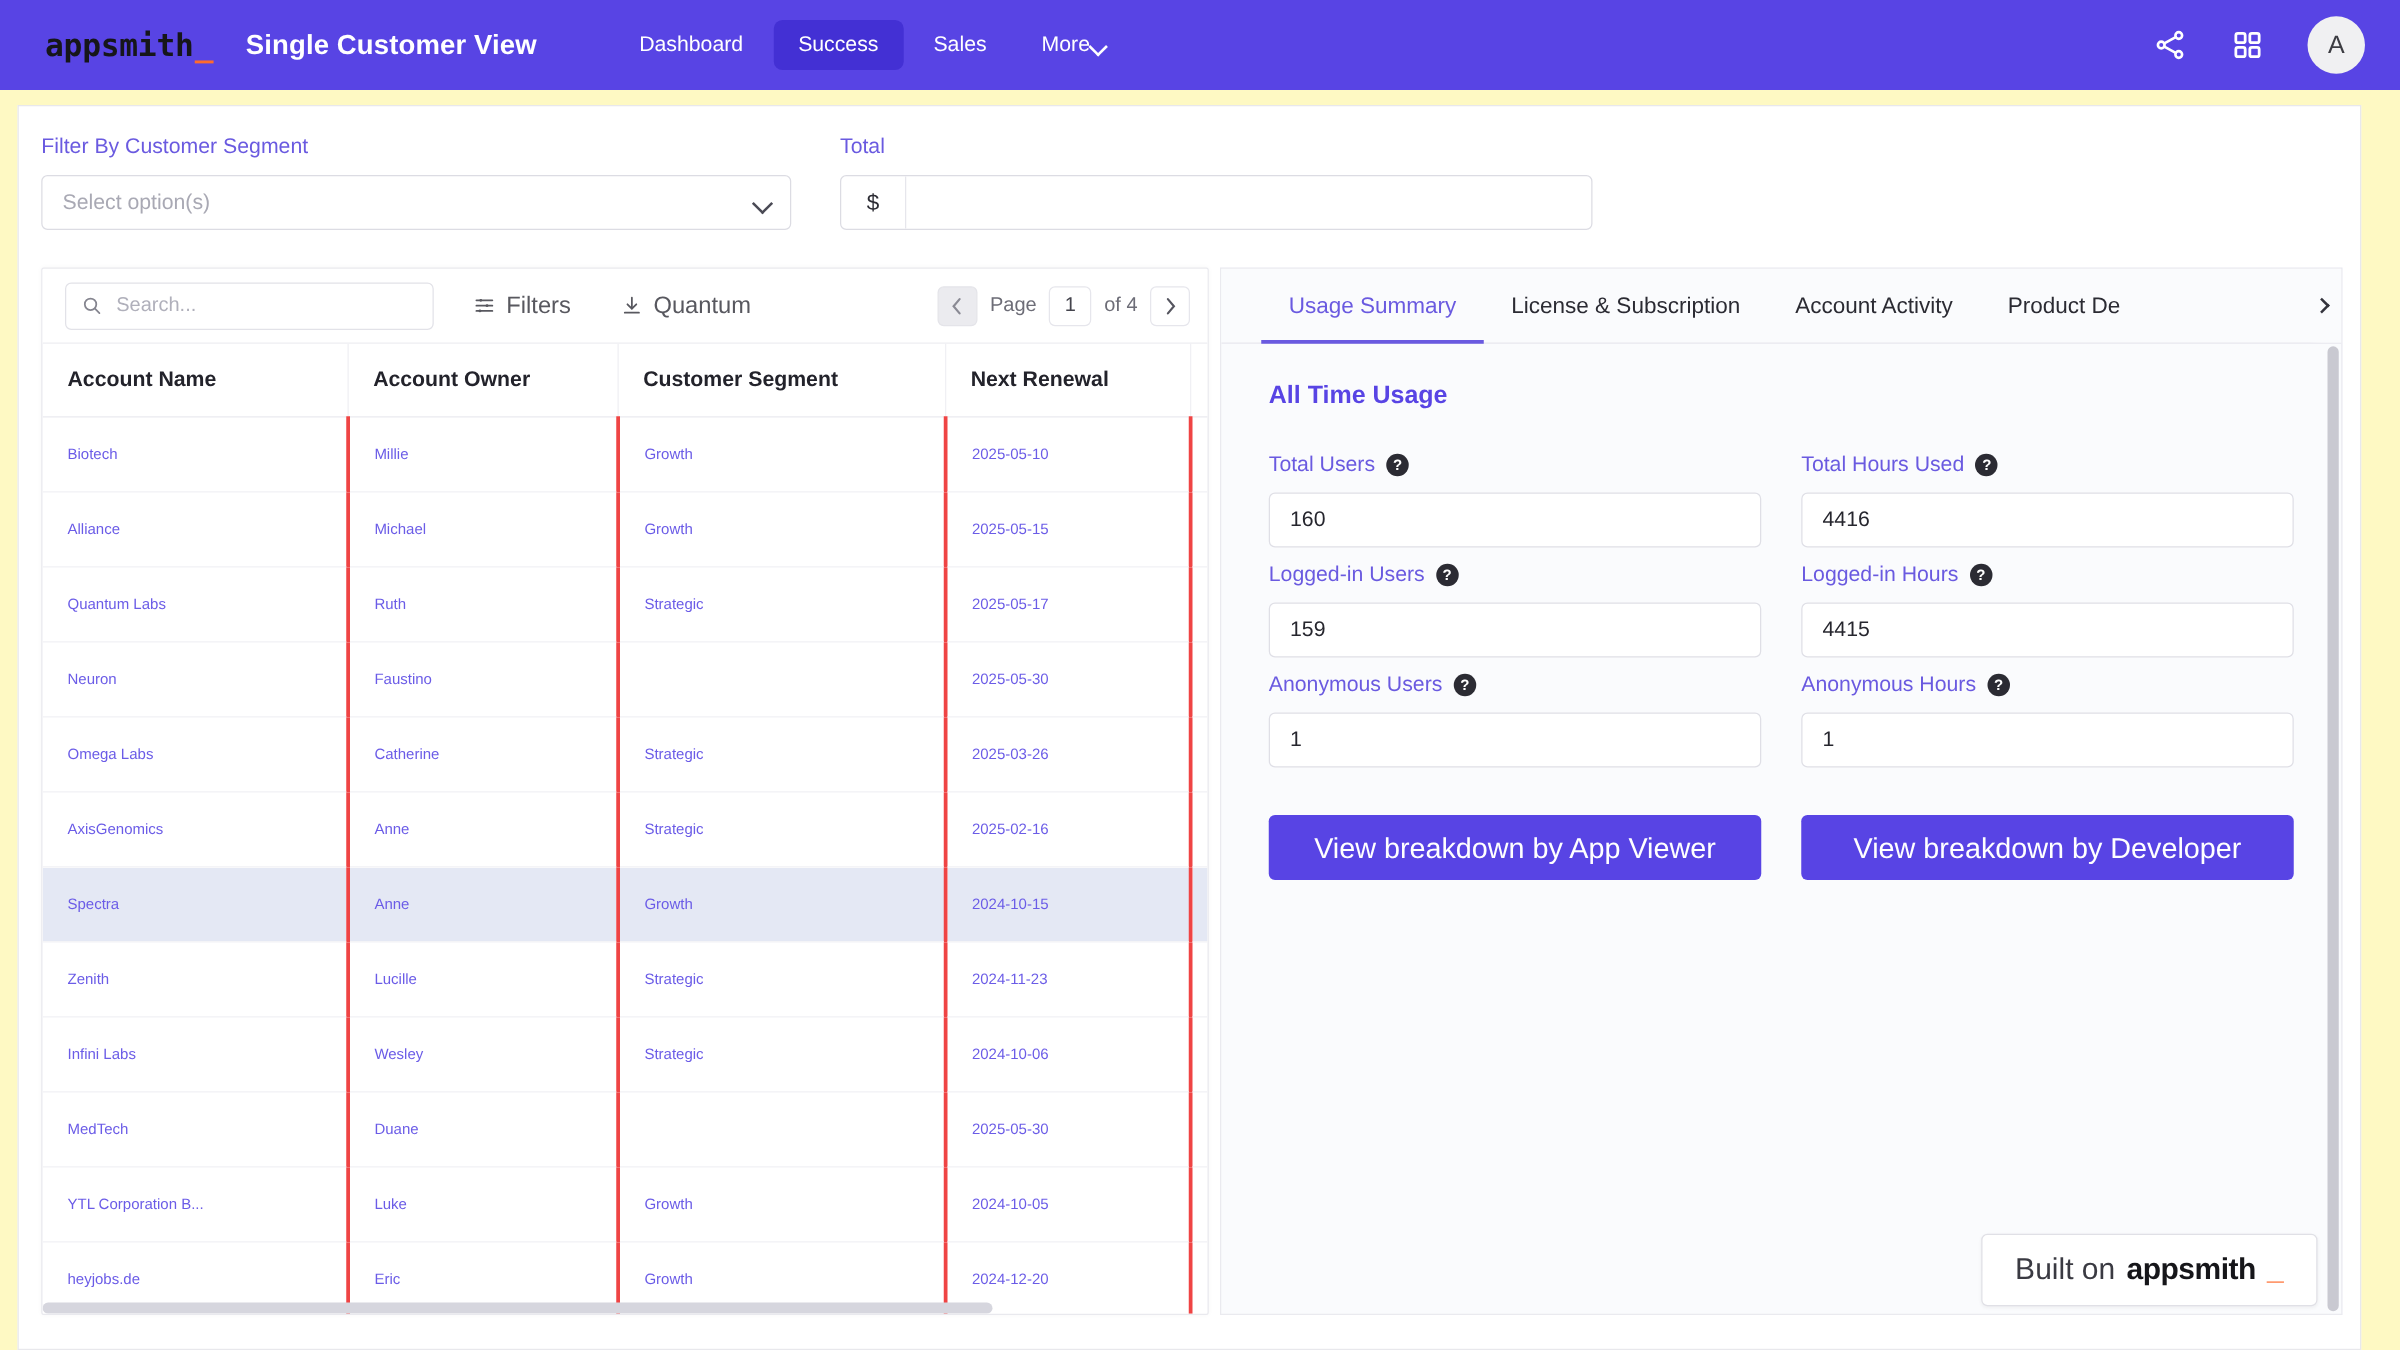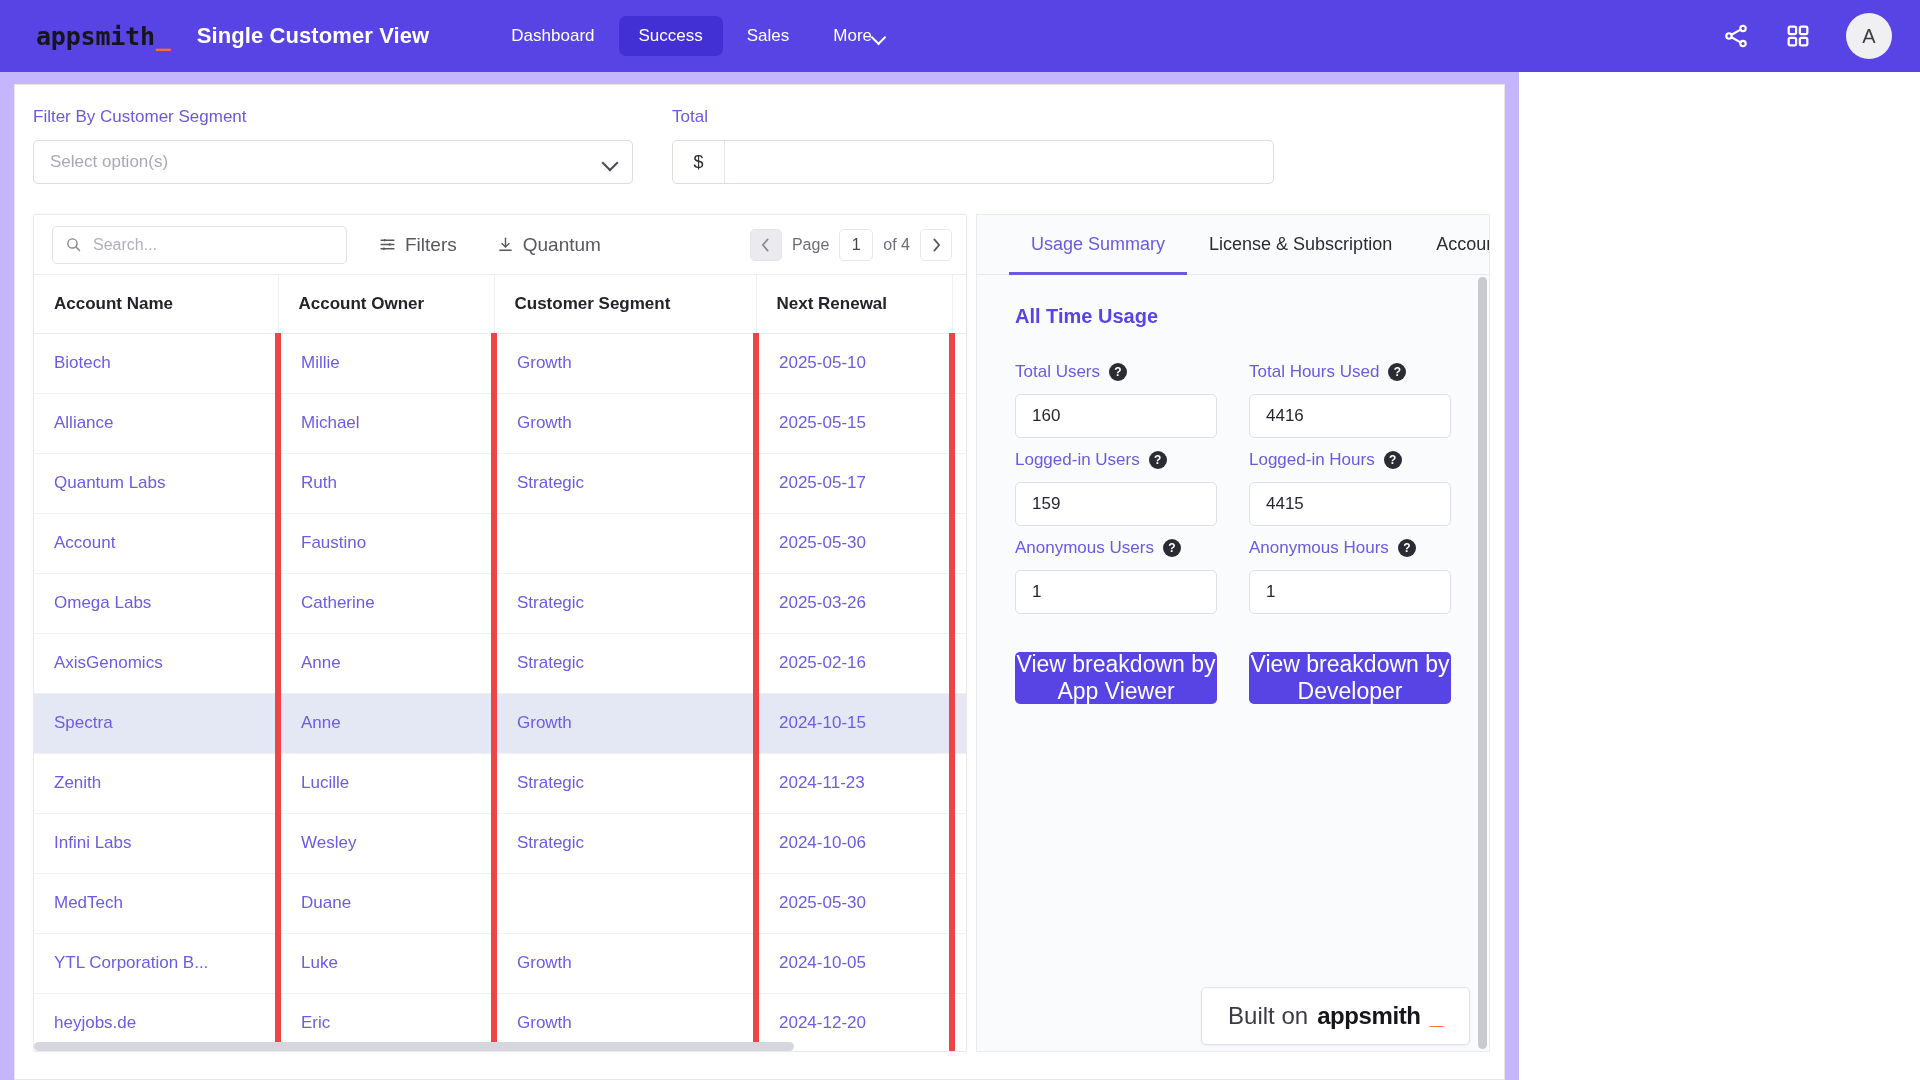--- a/index.html
+++ b/index.html
@@ -53,23 +53,23 @@
   .nav-icon { width: 28px; height: 28px; cursor: pointer; }
   .avatar {
     width: 46px; height: 46px; border-radius: 50%;
     background: #f0f0f2; color: #3c3c42;
     display: flex; align-items: center; justify-content: center;
     font-size: 20px; cursor: pointer;
   }
 
   
   .page {
-    width: 1519px; height: 1008px;
-    background: #c4b5fd;
-    padding: 12px 14px 0 14px;
+    width: 1920px; height: 1008px;
+    background: #fef9c3;
+    padding: 12px 31px 0 14px;
     position: relative;
   }
   .canvas {
     background: #fff;
     border: 1px solid #e8e8ec;
     width: 100%; height: 100%;
     position: relative;
     overflow: hidden;
   }
 
@@ -147,22 +147,22 @@
   }
   .tbl { flex: 1; overflow: hidden; position: relative; }
   .tbl table { border-collapse: collapse; width: 1010px; table-layout: fixed; }
   .tbl th {
     text-align: left; font-size: 17px; font-weight: 700; color: #23232b;
     padding: 16px 0 16px 20px; border-bottom: 1px solid #eaeaef;
     border-right: 1px solid #f0f0f4; background: #fff;
     height: 58px; white-space: nowrap; overflow: hidden;
   }
   .tbl td {
-    font-size: 17px; color: #6b5ce7; padding: 0 0 0 20px;
-    border-bottom: 1px solid #f1f1f5; border-right: 6px solid #ef4444;
+    font-size: 12px; color: #6b5ce7; padding: 0 0 0 20px;
+    border-bottom: 1px solid #f1f1f5; border-right: 3px solid #ef4444;
     height: 60px; white-space: nowrap; overflow: hidden; text-overflow: ellipsis;
   }
   .tbl tr.sel td { background: #e4e8f4; }
   .col0 { width: 244px; } .col1 { width: 216px; }
   .col2 { width: 262px; } .col3 { width: 196px; } .col4 { width: 92px; }
   .hscroll {
     position: absolute; left: 0; bottom: 0; height: 9px; width: 100%;
     background: transparent;
   }
   .hscroll .thumb { height: 9px; width: 760px; background: #d6d6de; border-radius: 5px; }
@@ -379,21 +379,21 @@
                   <td class="col4">$</td>
                 </tr>
                 <tr>
                   <td class="col0">Quantum Labs</td>
                   <td class="col1">Ruth</td>
                   <td class="col2">Strategic</td>
                   <td class="col3">2025-05-17</td>
                   <td class="col4">$</td>
                 </tr>
                 <tr>
-                  <td class="col0">Account</td>
+                  <td class="col0">Neuron</td>
                   <td class="col1">Faustino</td>
                   <td class="col2"></td>
                   <td class="col3">2025-05-30</td>
                   <td class="col4">$</td>
                 </tr>
                 <tr>
                   <td class="col0">Omega Labs</td>
                   <td class="col1">Catherine</td>
                   <td class="col2">Strategic</td>
                   <td class="col3">2025-03-26</td>

